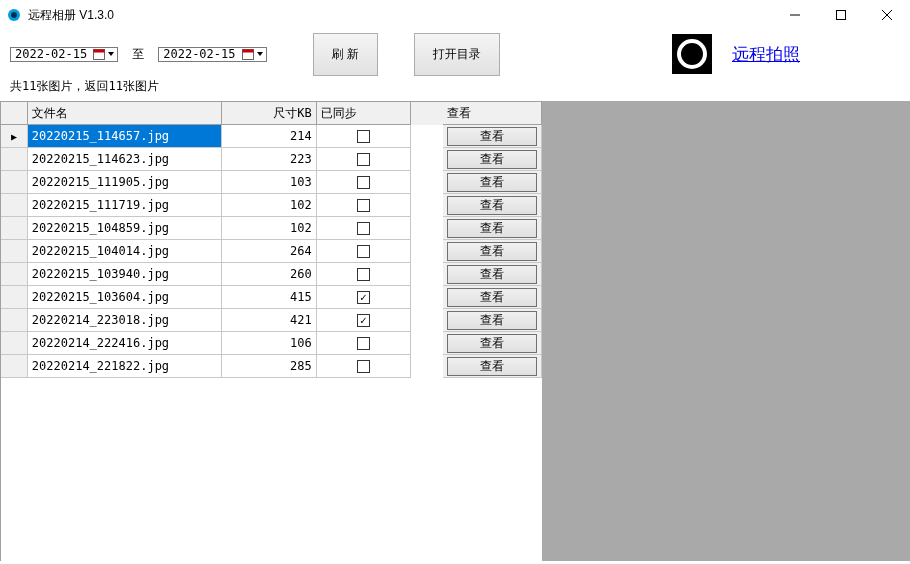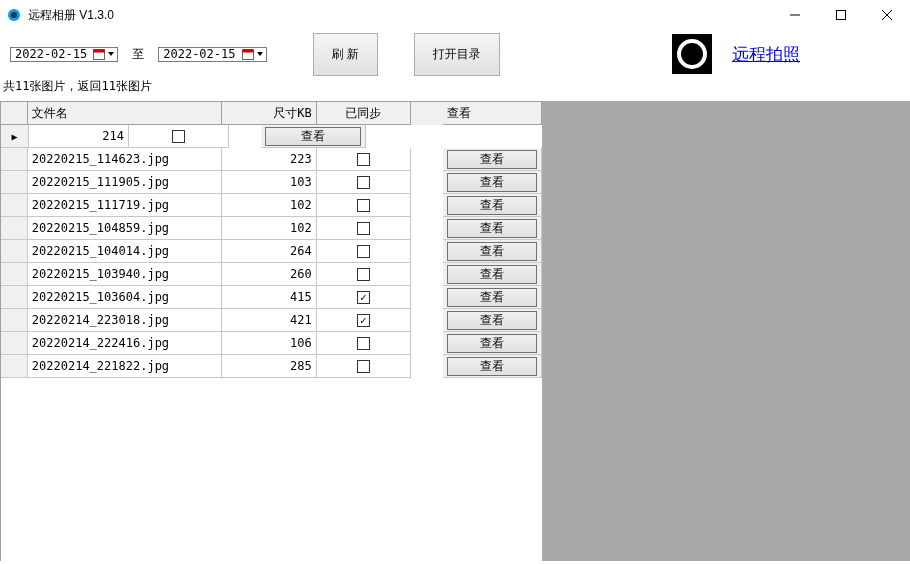--- a/index.html
+++ b/index.html
@@ -15,21 +15,21 @@
 .toolbar { height: 44px; display: flex; align-items: center; padding: 4px 10px 0 10px; gap: 8px; }
 .date-box { display: inline-flex; align-items: center; border: 1px solid #7a7a7a; height: 15px; padding: 0 2px 0 4px; background: #fff; font-family: "SimSun", monospace; font-size: 12px; }
 .date-box .cal { margin-left: 6px; display: inline-flex; align-items: center; }
 .date-box .dd { margin-left: 2px; display: inline-flex; }
 .to-label { margin: 0 6px; }
 .btn { border: 1px solid #adadad; background: linear-gradient(#f5f5f5,#e1e1e1); height: 43px; padding: 0 18px; font-size: 12px; font-family: inherit; cursor: default; }
 .lens-icon { width: 40px; height: 40px; background: #000; display: flex; align-items: center; justify-content: center; margin-left: auto; }
 .lens-icon .ring { width: 30px; height: 30px; border-radius: 50%; border: 4px solid #fff; box-sizing: border-box; }
 .remote-link { color: #0000ee; text-decoration: underline; font-size: 17px; margin-left: 12px; margin-right: 100px; cursor: pointer; }
 
-.status-line { font-family: "SimSun", monospace; font-size: 12px; padding: 4px 10px 6px 3px; }
+.status-line { font-family: "SimSun", monospace; font-size: 12px; padding: 4px 10px 6px 10px; }
 
 .grid-wrap { display: flex; }
 .grid { border-top: 1px solid #a0a0a0; border-left: 1px solid #a0a0a0; font-family: "SimSun", monospace; font-size: 12px; width: 542px; }
 .grid .row { display: flex; height: 23px; }
 .grid .hdr { background: #f0f0f0; }
 .grid .cell { border-right: 1px solid #c8c8c8; border-bottom: 1px solid #c8c8c8; display: flex; align-items: center; padding: 4px 4px; overflow: hidden; }
 .grid .hdr .cell { border-right: 1px solid #a0a0a0; border-bottom: 1px solid #a0a0a0; background: #f0f0f0; }
 .col-rowhdr { width: 28px; background: #f0f0f0; justify-content: center; padding: 0; }
 .col-name { width: 207px; }
 .col-size { width: 100px; justify-content: flex-end; }
@@ -117,30 +117,31 @@
 <div class="status-line">共11张图片，返回11张图片</div>
 
 <div class="grid-wrap">
   <div class="grid">
     <div class="row hdr">
       <div class="cell col-rowhdr"></div>
       <div class="cell col-name">文件名</div>
       <div class="cell col-size" style="justify-content:flex-end">
           <span>尺寸KB</span>
         </div>
-      <div class="cell col-sync" style="justify-content:center">
+      <div class="cell col-sync" style="justify-content:flex-start">
           <span>已同步</span>
         </div>
       <div class="cell col-view" style="justify-content:flex-start;background:#f0f0f0">查看</div>
     </div>
     <div id="grid-body">
         <div class="row selected">
           <div class="cell col-rowhdr">
             <span class="row-arrow">▶</span>
           </div>
+          <div class="cell col-name">20220215_114657.jpg</div>
           <div class="cell col-size">214</div>
           <div class="cell col-sync">
             <span class="checkbox"></span>
           </div>
           <div class="cell col-view">
             <button class="view-btn">查看</button>
           </div>
         </div>
         <div class="row">
           <div class="cell col-rowhdr"></div>

